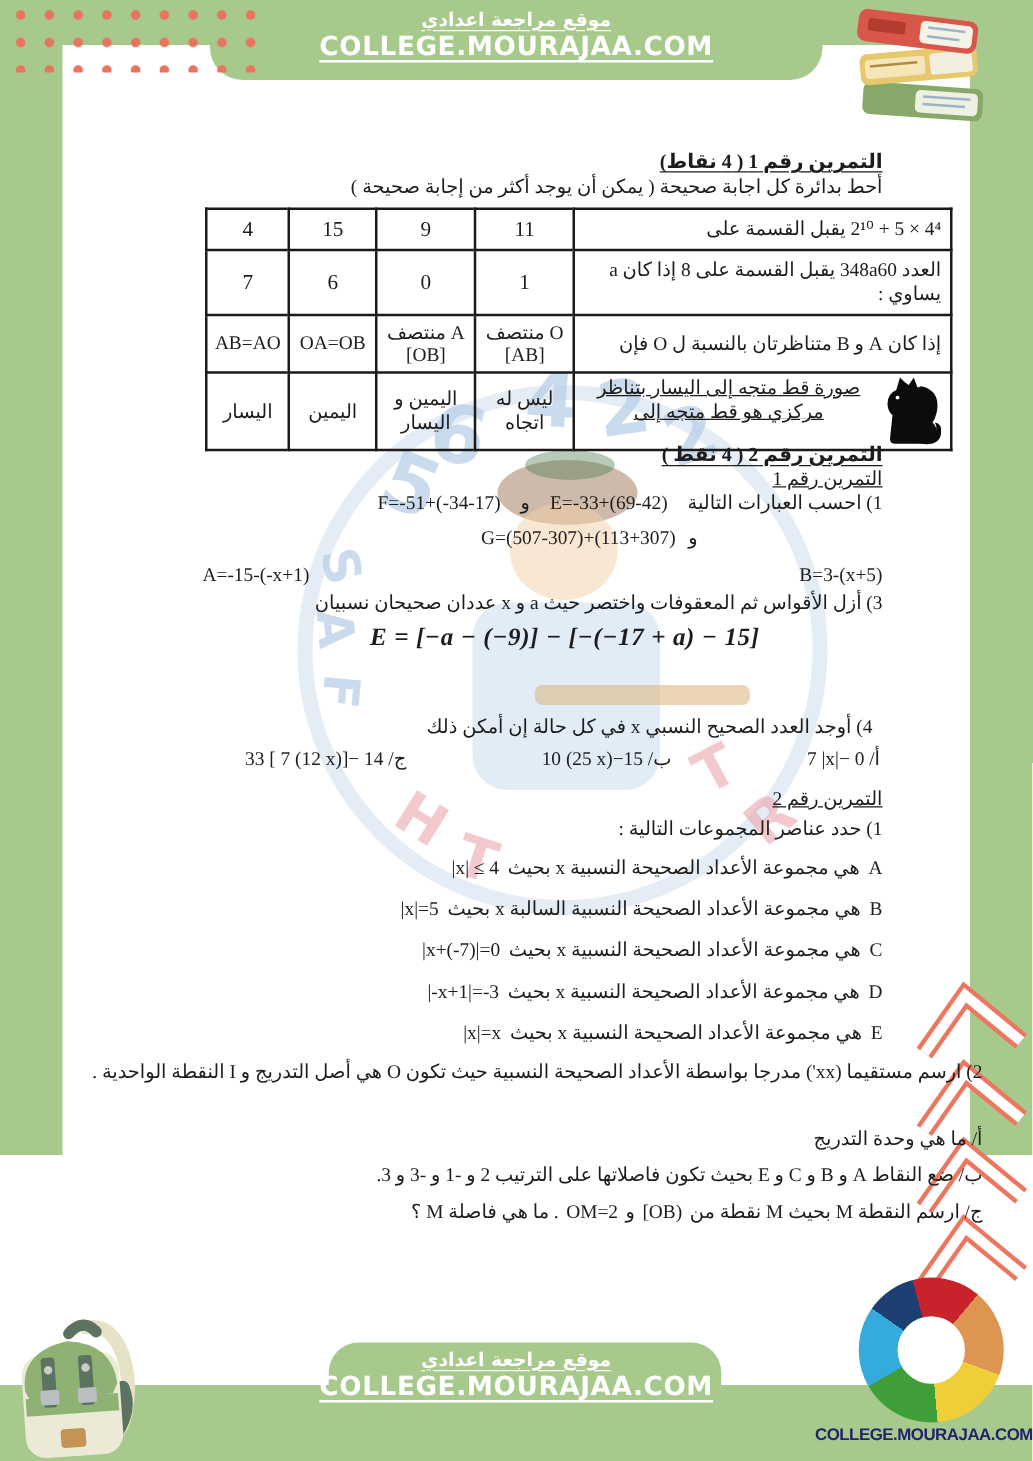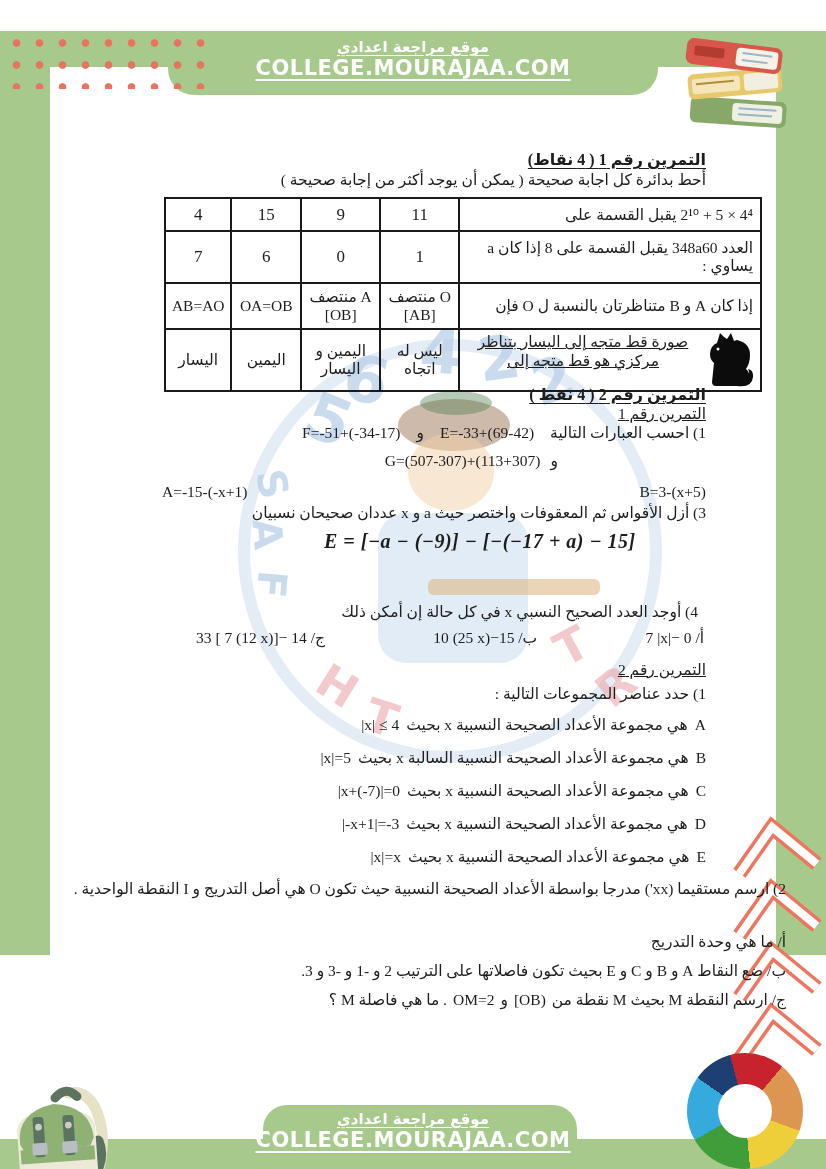--- a/index.html
+++ b/index.html
@@ -1,17 +1,17 @@
 <!DOCTYPE html>
 <html><head>
 <meta charset="utf-8">
 <style>
   html,body{margin:0;padding:0;}
   body{width:826px;height:1169px;overflow:hidden;background:#fff;}
-  #app{position:relative;width:826px;height:924px;background:#a7ca8c;font-family:"Liberation Serif","DejaVu Sans",serif;margin-top:31px;}
+  #app{position:relative;width:826px;height:924px;background:#a7ca8c;font-family:"Liberation Serif","DejaVu Sans",serif;}
   
   .page{position:absolute;left:50px;top:36px;width:726px;height:1072px;background:#fff;}
   .corner-white{position:absolute;left:655px;top:1040px;width:171px;height:129px;background:#fff;}
   
   .tab-top{position:absolute;left:168px;top:0;width:490px;height:64px;background:#a7ca8c;border-radius:0 0 26px 26px;z-index:6;}
   .tab-bottom{position:absolute;left:263px;top:1074px;width:314px;height:40px;background:#a7ca8c;border-radius:24px 24px 0 0;z-index:6;}
   .band-bottom{position:absolute;left:0;top:1108px;width:826px;height:61px;background:#a7ca8c;z-index:5;}
   .site-text{position:absolute;z-index:8;text-align:center;color:#ffffff;font-family:"DejaVu Sans","Liberation Sans",sans-serif;}
   .site-text .l1{font-size:15px;font-weight:bold;text-decoration:underline;text-underline-offset:3px;}
   .site-text .l2{font-size:21px;font-weight:bold;letter-spacing:.5px;text-decoration:underline;text-underline-offset:4px;}
@@ -198,21 +198,21 @@
       <span class="ltr">G=(507-307)+(113+307)</span>
     </div>
 
     <div class="abs rowflex body-line" style="top:452px;right:120px;left:162px;justify-content:space-between;">
       <span class="ltr">B=3-(x+5)</span>
       <span class="ltr">A=-15-(-x+1)</span>
     </div>
 
     <div class="abs ar body-line" style="top:473px;right:120px;">3)  أزل الأقواس ثم المعقوفات واختصر حيث a و x عددان صحيحان نسبيان</div>
 
-    <div class="abs bigmath" style="top:492px;left:324px;">E = [−a − (−9)] − [−(−17 + a) − 15]</div>
+    <div class="abs bigmath" style="top:492px;left:296px;">E = [−a − (−9)] − [−(−17 + a) − 15]</div>
 
     <div class="abs ar body-line" style="top:572px;right:128px;">4) أوجد العدد الصحيح النسبي x في كل حالة إن أمكن ذلك</div>
 
     <div class="abs rowflex body-line" style="top:598px;right:122px;left:196px;justify-content:space-between;">
       <span class="ar">
         <span>أ/</span>
         <span class="ltr">7 |x|− 0</span>
       </span>
       <span class="ar">
         <span>ب/</span>

